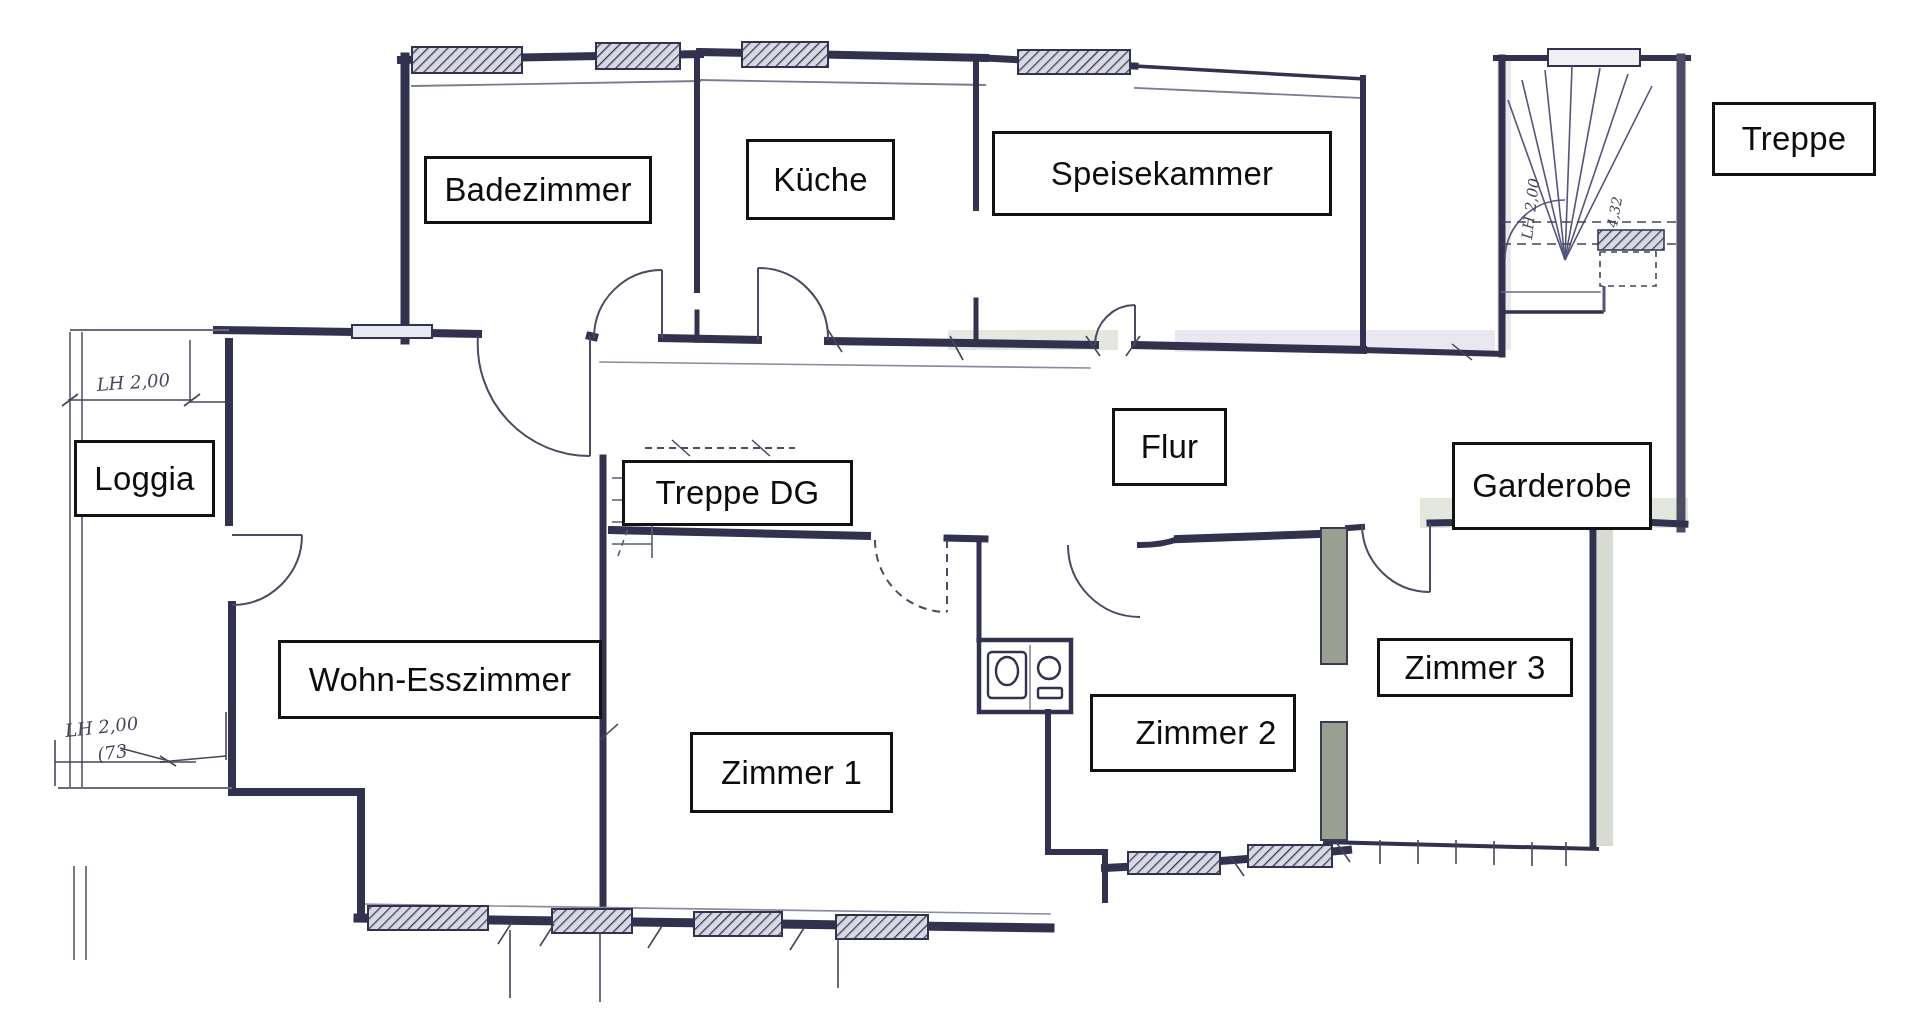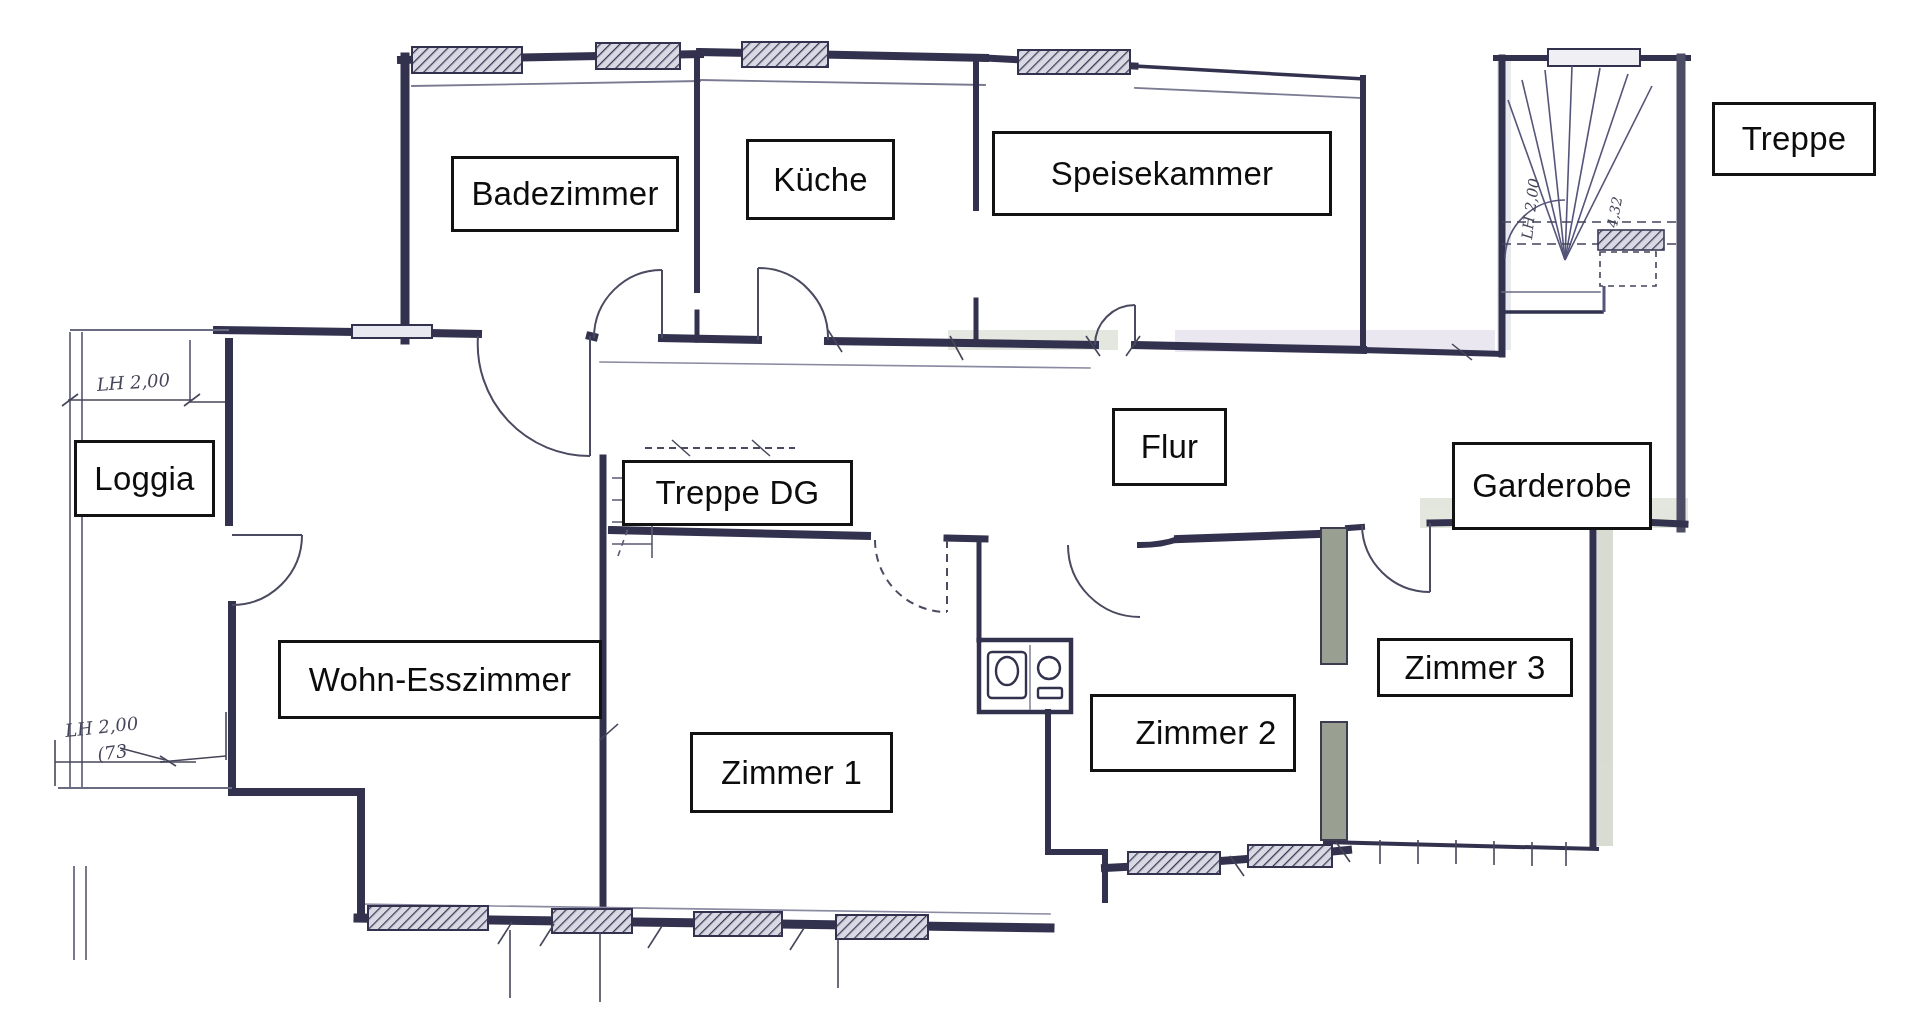--- a/index.html
+++ b/index.html
@@ -245,21 +245,21 @@
       <path d="M1140,336 L1126,356"></path>
       <path d="M950,336 L963,360"></path>
       <path d="M1452,344 L1472,360"></path>
       <path d="M828,330 L842,352"></path>
       <path d="M1230,856 L1244,876"></path>
       <path d="M1336,842 L1350,862"></path>
     </g>
   </svg>
 
   <div id="labels-layer">
-      <div class="room-label" style="left: 424px; top: 156px; width: 228px; height: 76px; margin-left: 27px;">Badezimmer</div>
+      <div class="room-label" style="left: 424px; top: 156px; width: 228px; height: 68px;">Badezimmer</div>
       <div class="room-label" style="left: 746px; top: 131px; width: 149px; height: 81px; margin-top: 8px;">Küche</div>
       <div class="room-label" style="left: 992px; top: 131px; width: 340px; height: 85px;">Speisekammer</div>
       <div class="room-label" style="left: 1712px; top: 102px; width: 164px; height: 74px;">Treppe</div>
       <div class="room-label" style="left: 74px; top: 440px; width: 141px; height: 77px;">Loggia</div>
       <div class="room-label" style="left: 622px; top: 460px; width: 231px; height: 66px;">Treppe DG</div>
       <div class="room-label" style="left: 1112px; top: 408px; width: 115px; height: 78px;">Flur</div>
       <div class="room-label" style="left: 1452px; top: 442px; width: 200px; height: 88px;">Garderobe</div>
       <div class="room-label" style="left: 278px; top: 640px; width: 324px; height: 79px;">Wohn-Esszimmer</div>
       <div class="room-label" style="left: 690px; top: 732px; width: 203px; height: 81px;">Zimmer 1</div>
       <div class="room-label" style="left: 1090px; top: 694px; width: 206px; height: 78px; padding-left: 26px;">Zimmer 2</div>

